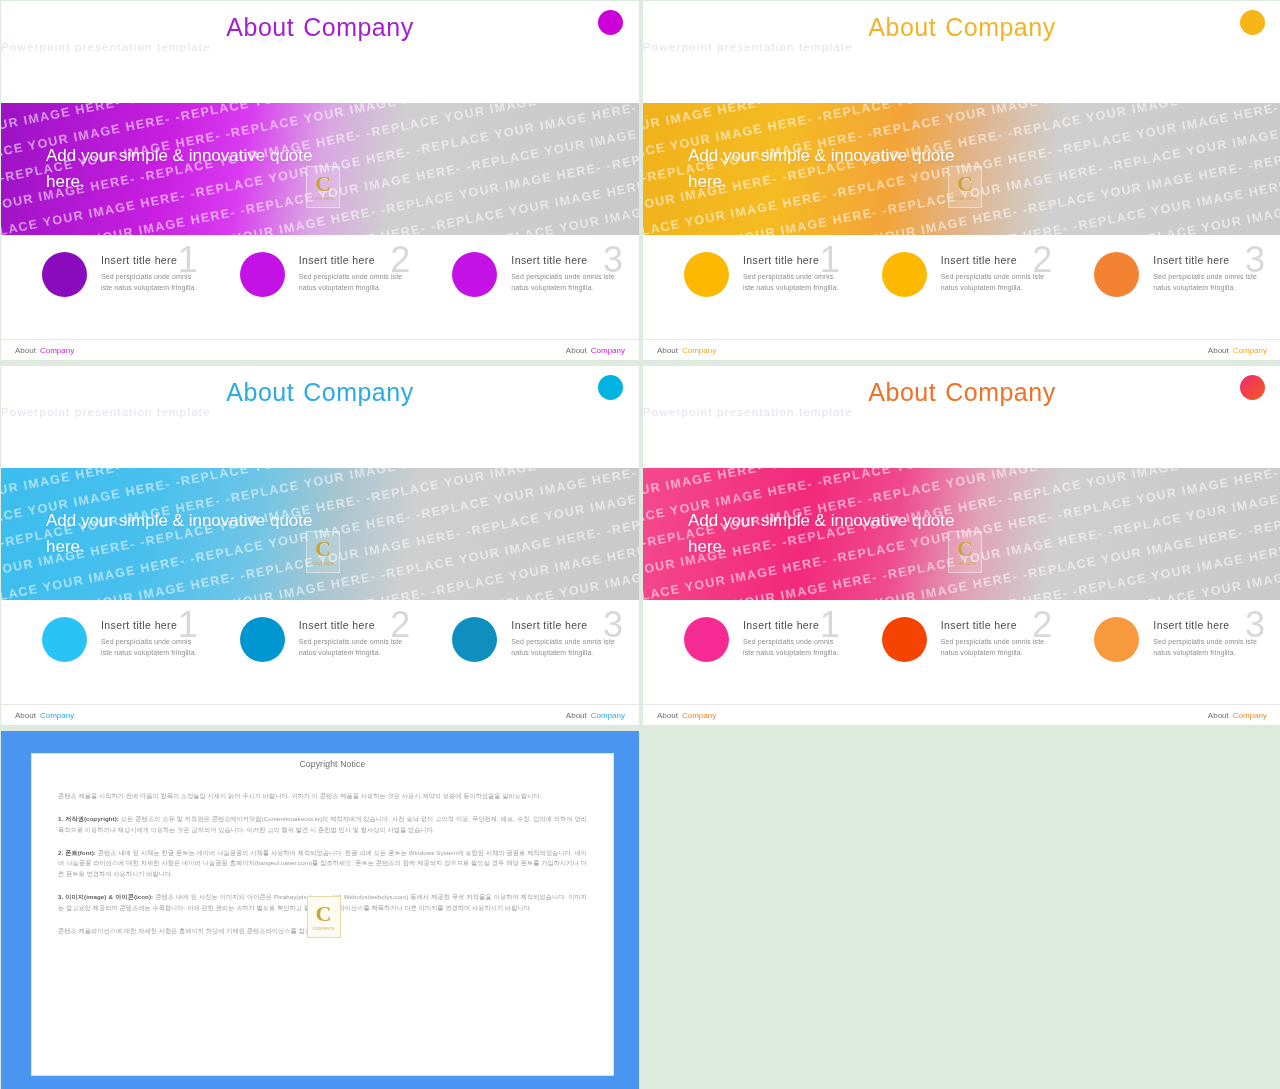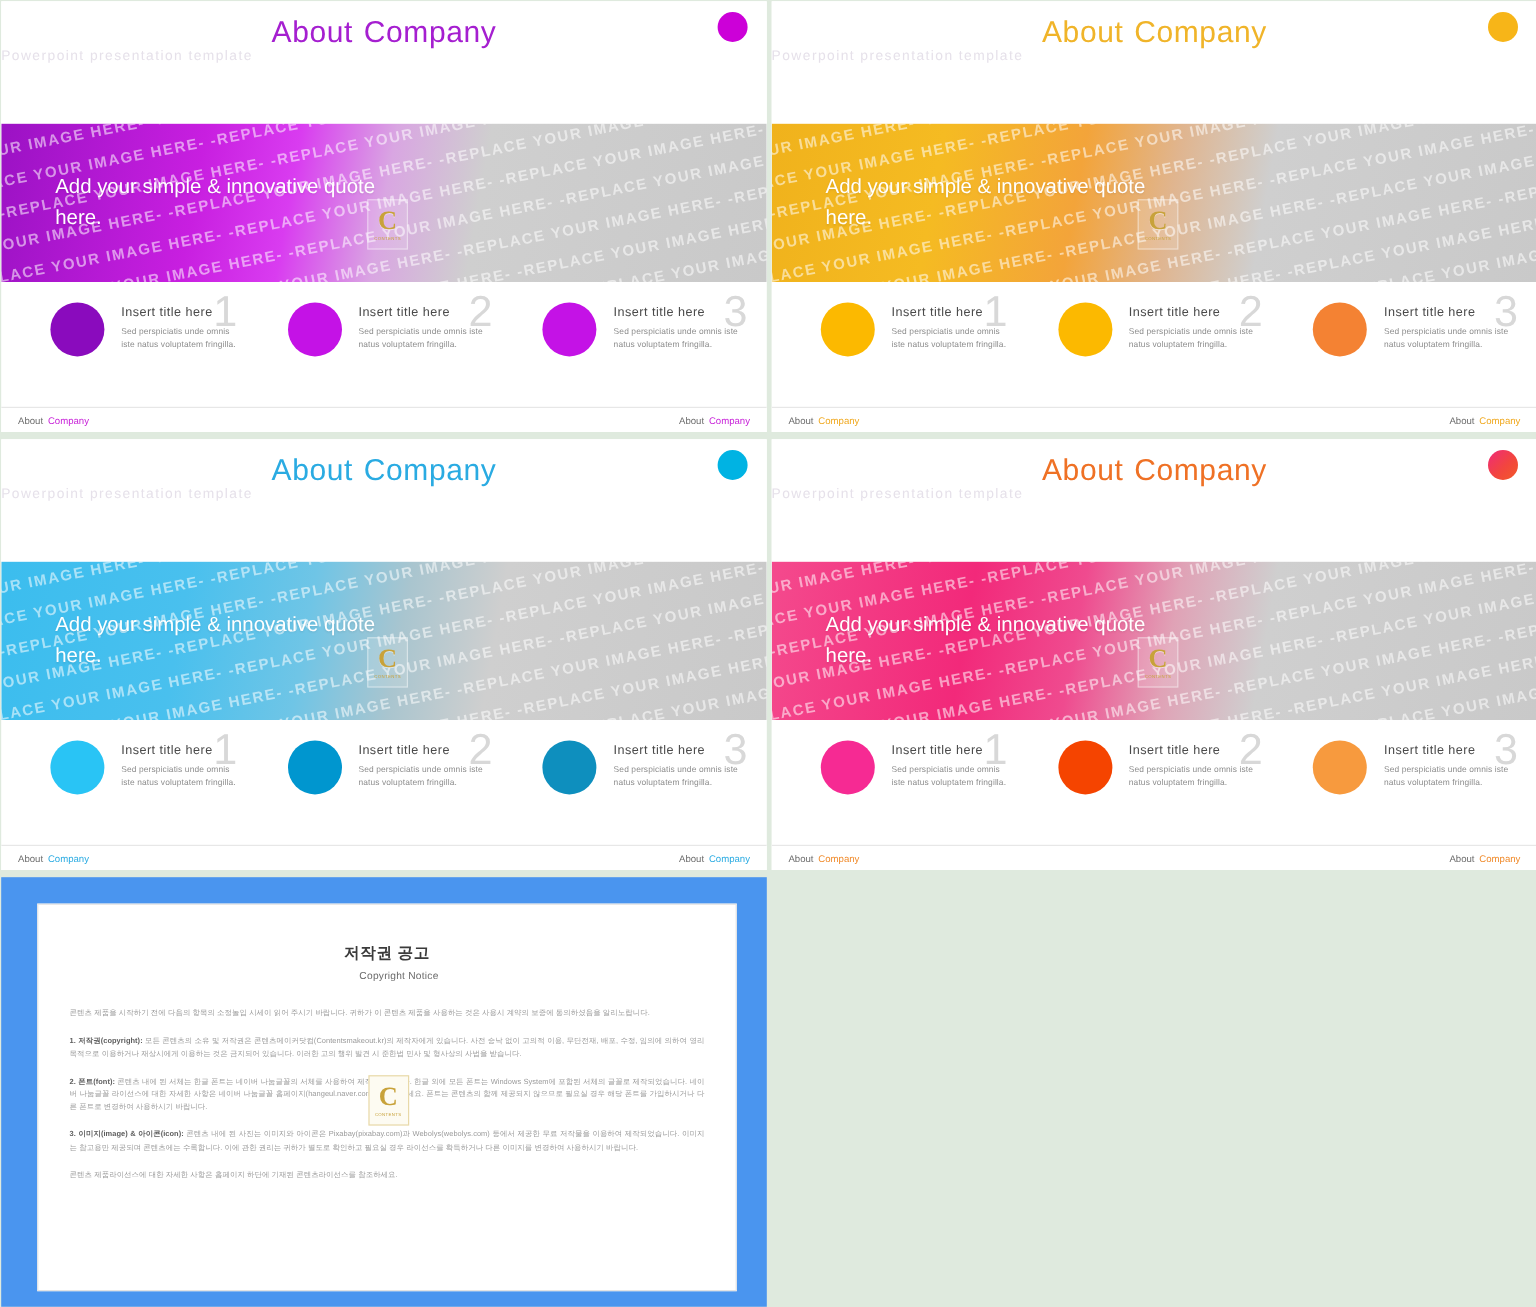--- a/index.html
+++ b/index.html
@@ -422,21 +422,20 @@
         </div>
       </div>
     <div class="ftr">
       <div><span class="a">About</span><span class="b" style="color: rgb(240, 138, 42);">Company</span></div>
       <div><span class="a">About</span><span class="b" style="color: rgb(240, 138, 42);">Company</span></div>
     </div>
   </div>
 
   <div class="cslide" style="background: rgb(74, 149, 239);">
     <div class="cpaper">
-      <div class="ctitle">저작권 공고</div>
       <div class="csub">Copyright Notice</div>
       <div class="cbody">
           <p>콘텐츠 제품을 시작하기 전에 다음의 항목의 소정놀입 시세이 읽어 주시기 바랍니다. 귀하가 이 콘텐츠 제품을 사용하는 것은 사용시 계약의 보증에 동의하셨음을 알리노랍니다.</p>
           <p><b>1. 저작권(copyright):</b> 모든 콘텐츠의 소유 및 저작권은 콘텐츠메이커닷컴(Contentsmakeout.kr)의 제작자에게 있습니다. 사전 승낙 없이 고의적 이용, 무단전재, 배포, 수정, 임의에 의하여 영리 목적으로 이용하거나 재상시에게 이용하는 것은 금지되어 있습니다. 이러한 고의 행위 발견 시 준한법 민사 및 형사상의 사법을 받습니다.</p>
           <p><b>2. 폰트(font):</b> 콘텐츠 내에 된 서체는 한글 폰트는 네이버 나눔글꼴의 서체를 사용하여 제작되었습니다. 한글 외에 모든 폰트는 Windows System에 포함된 서체의 글꼴로 제작되었습니다. 네이버 나눔글꼴 라이선스에 대한 자세한 사항은 네이버 나눔글꼴 홈페이지(hangeul.naver.com)를 참조하세요. 폰트는 콘텐츠의 함께 제공되지 않으므로 필요실 경우 해당 폰트를 가입하시거나 다른 폰트로 변경하여 사용하시기 바랍니다.</p>
           <p><b>3. 이미지(image) &amp; 아이콘(icon):</b> 콘텐츠 내에 된 사진는 이미지와 아이콘은 Pixabay(pixabay.com)과 Webolys(webolys.com) 등에서 제공한 무료 저작물을 이용하여 제작되었습니다. 이미지는 참고용만 제공되며 콘텐츠에는 수록합니다. 이에 관한 권리는 귀하가 별도로 확인하고 필요실 경우 라이선스를 확득하거나 다른 이미지를 변경하여 사용하시기 바랍니다.</p>
           <p>콘텐츠 제품라이선스에 대한 자세한 사항은 홈페이지 하단에 기재된 콘텐츠라이선스를 참조하세요.</p>
         </div>
       <div class="cbadge">
         <div class="c">C</div>

